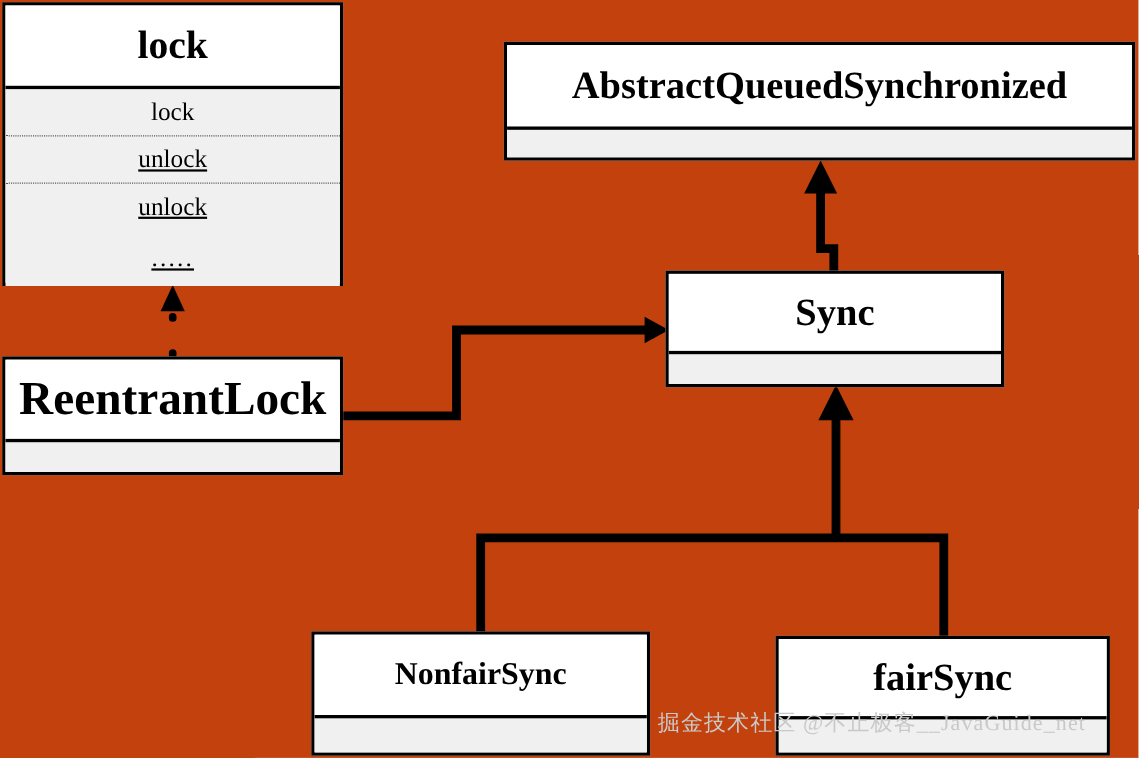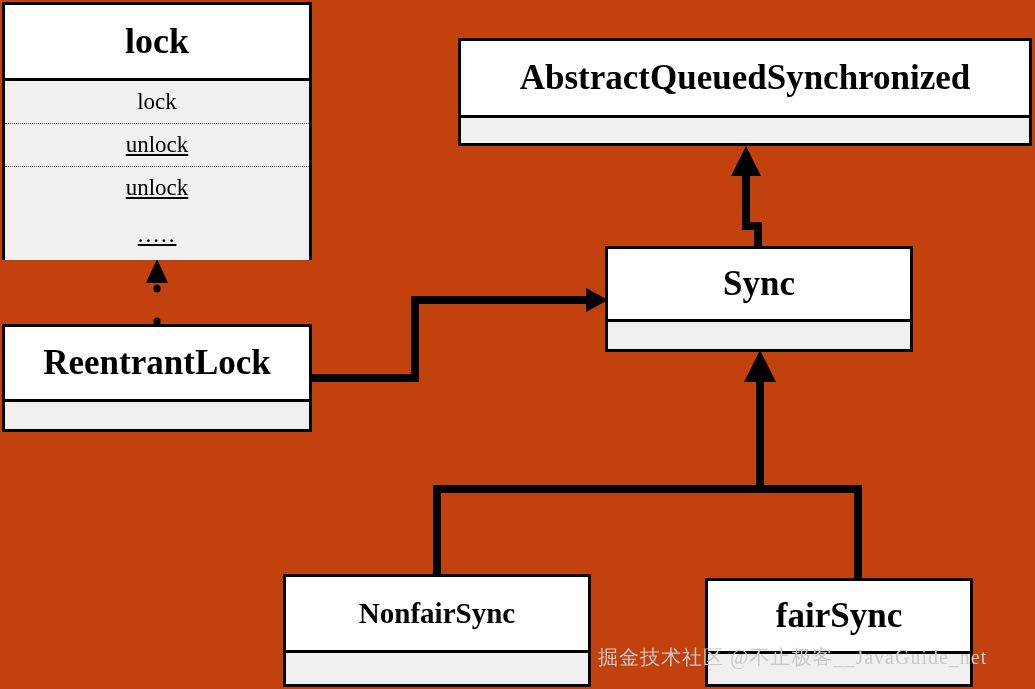--- a/index.html
+++ b/index.html
@@ -133,39 +133,39 @@
     <div class="uml-title" style="height:73px; font-size:36px;">lock</div>
     <div class="uml-members" style="height:182px;">
       <div class="uml-member">lock</div>
       <div class="uml-member">unlock</div>
       <div class="uml-member">unlock</div>
       <div class="uml-member ellipsis">.....</div>
     </div>
   </div>
 
   <div class="uml-box" id="box-reentrantlock" style="left:2px; top:324px; width:310px; height:108px;">
-    <div class="uml-title" style="height:72px; font-size:35px;">ReentrantLock</div>
+    <div class="uml-title" style="height:72px; font-size:43px;">ReentrantLock</div>
     <div class="uml-compartment" style="height:30px;"></div>
   </div>
 
   <div class="uml-box" id="box-sync" style="left:605px; top:246px; width:308px; height:106px;">
     <div class="uml-title" style="height:70px; font-size:35px;">Sync</div>
     <div class="uml-compartment" style="height:30px;"></div>
   </div>
 
   <div class="uml-box" id="box-aqs" style="left:458px; top:38px; width:574px; height:108px;">
     <div class="uml-title" style="height:74px; font-size:35px;">AbstractQueuedSynchronized</div>
     <div class="uml-compartment" style="height:28px;"></div>
   </div>
 
   <div class="uml-box" id="box-nonfairsync" style="left:283px; top:574px; width:308px; height:113px;">
     <div class="uml-title" style="height:73px; font-size:29px;">NonfairSync</div>
     <div class="uml-compartment" style="height:34px;"></div>
   </div>
 
-  <div class="uml-box" id="box-fairsync" style="left:705px; top:578px; width:268px; height:109px;">
+  <div class="uml-box" id="box-fairsync" style="left:705px; top:578px; width:304px; height:109px;">
     <div class="uml-title" style="height:70px; font-size:35px;">fairSync</div>
     <div class="uml-compartment" style="height:33px;"></div>
   </div>
 
   <div id="watermark">掘金技术社区 @不止极客__JavaGuide_net</div>
 
 </div>
 
 </body></html>

